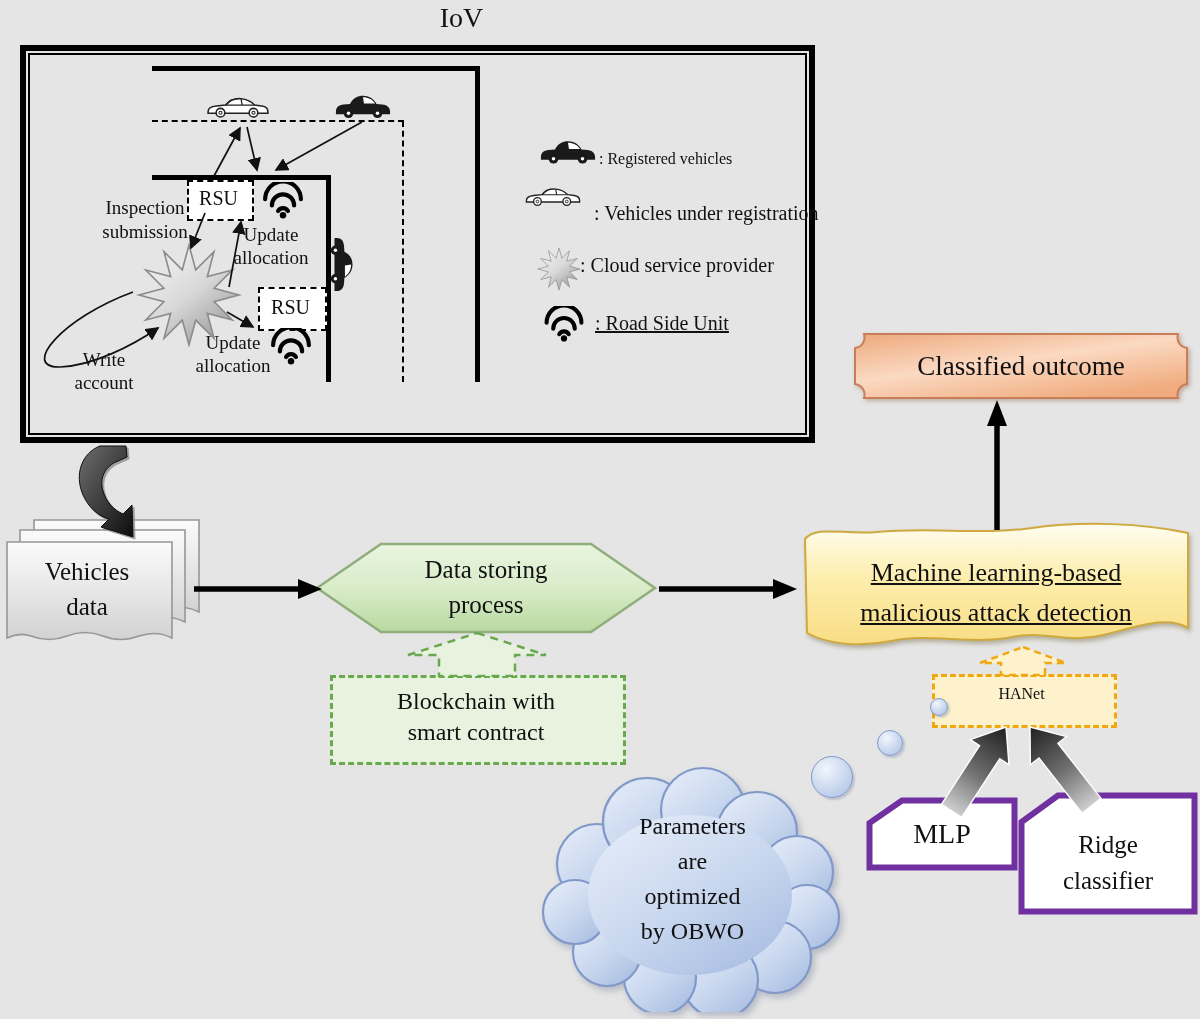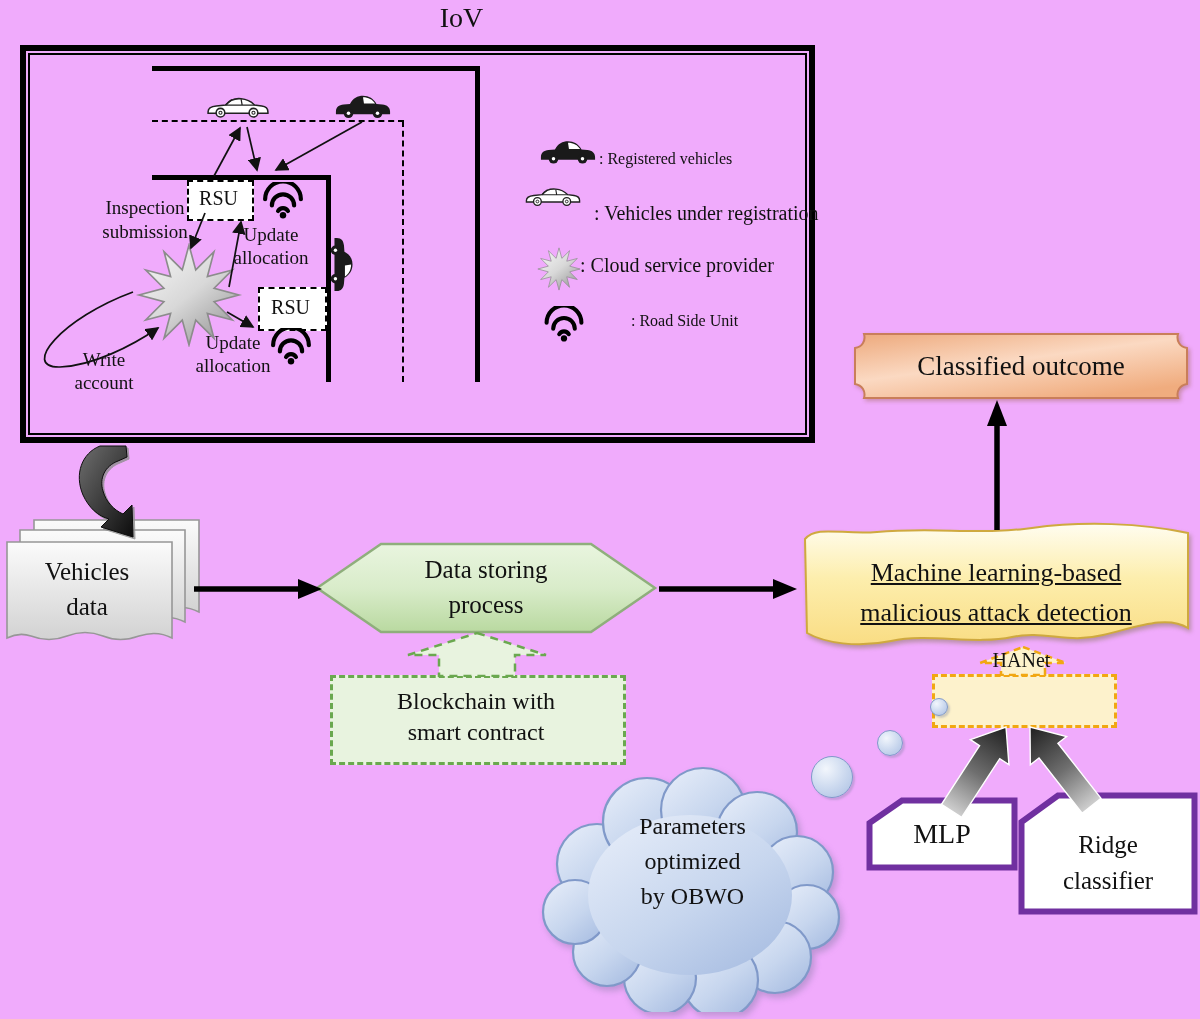--- a/index.html
+++ b/index.html
@@ -1,16 +1,16 @@
 <!DOCTYPE html>
 <html><head>
 <meta charset="utf-8">
 <style>
   html,body{margin:0;padding:0;background:#fff;}
-  #canvas{position:relative;width:1200px;height:1019px;background:#f0abfc;overflow:hidden;
+  #canvas{position:relative;width:1200px;height:1019px;background:#e5e5e5;overflow:hidden;
           font-family:"Liberation Serif",serif;color:#111;}
   .abs{position:absolute;}
   .lbl{position:absolute;text-align:center;font-family:"Liberation Serif",serif;color:#111;}
   .lbl-left{position:absolute;text-align:left;font-family:"Liberation Serif",serif;color:#111;}
   .road{position:absolute;background:#000;}
   .dashline-h{position:absolute;border-top:2px dashed #000;height:0;}
   .dashline-v{position:absolute;border-left:2px dashed #000;width:0;}
   .rsu-box{position:absolute;border:2px dashed #000;background:#fff;}
   .frame-outer{position:absolute;border:6px solid #000;}
   .frame-inner{position:absolute;inset:2px;border:2px solid #000;}
@@ -258,44 +258,45 @@
     <div>allocation</div>
   </div>
   <div class="lbl" style="left:59px;top:348px;width:90px;font-size:19px;line-height:23px;">
     <div>Write</div>
     <div>account</div>
   </div>
 
   <div class="lbl-left" style="left:599px;top:150px;font-size:16px;">: Registered vehicles</div>
   <div class="lbl-left" style="left:594px;top:202px;font-size:20px;">: Vehicles under registration</div>
   <div class="lbl-left" style="left:580px;top:254px;font-size:20px;">: Cloud service provider</div>
-  <div class="lbl-left" style="left:631px;top:312px;font-size:16px;">: Road Side Unit</div>
+  <div class="lbl-left" style="left:595px;top:312px;font-size:20px;text-decoration:underline;">: Road Side Unit</div>
 
   <div class="lbl" style="left:11px;top:554px;width:152px;font-size:25px;line-height:35px;">
     <div>Vehicles</div>
     <div>data</div>
   </div>
   <div class="lbl" style="left:386px;top:552px;width:200px;font-size:25px;line-height:35px;">
     <div>Data storing</div>
     <div>process</div>
   </div>
   <div class="lbl" style="left:333px;top:686px;width:286px;font-size:24px;line-height:31px;">
     <div>Blockchain with</div>
     <div>smart contract</div>
   </div>
   <div class="lbl" style="left:803px;top:553px;width:386px;font-size:26px;line-height:40px;text-decoration:underline;">
     <div>Machine learning-based</div>
     <div>malicious attack detection</div>
   </div>
   <div class="lbl" style="left:858px;top:351px;width:326px;font-size:27px;">Classified outcome</div>
-  <div class="lbl" style="left:934px;top:649px;width:175px;font-size:20px;">HANet</div>
+  <div class="lbl" style="left:934px;top:685px;width:175px;font-size:16px;">HANet</div>
   <div class="lbl" style="left:869px;top:818px;width:146px;font-size:28px;">MLP</div>
   <div class="lbl" style="left:1022px;top:827px;width:172px;font-size:25px;line-height:36px;">
     <div>Ridge</div>
     <div>classifier</div>
   </div>
   <div class="lbl" style="left:570px;top:809px;width:245px;font-size:24px;line-height:35px;">
     <div>Parameters</div>
+    <div>are</div>
     <div>optimized</div>
     <div>by OBWO</div>
   </div>
 
 </div>
 
 </body></html>

